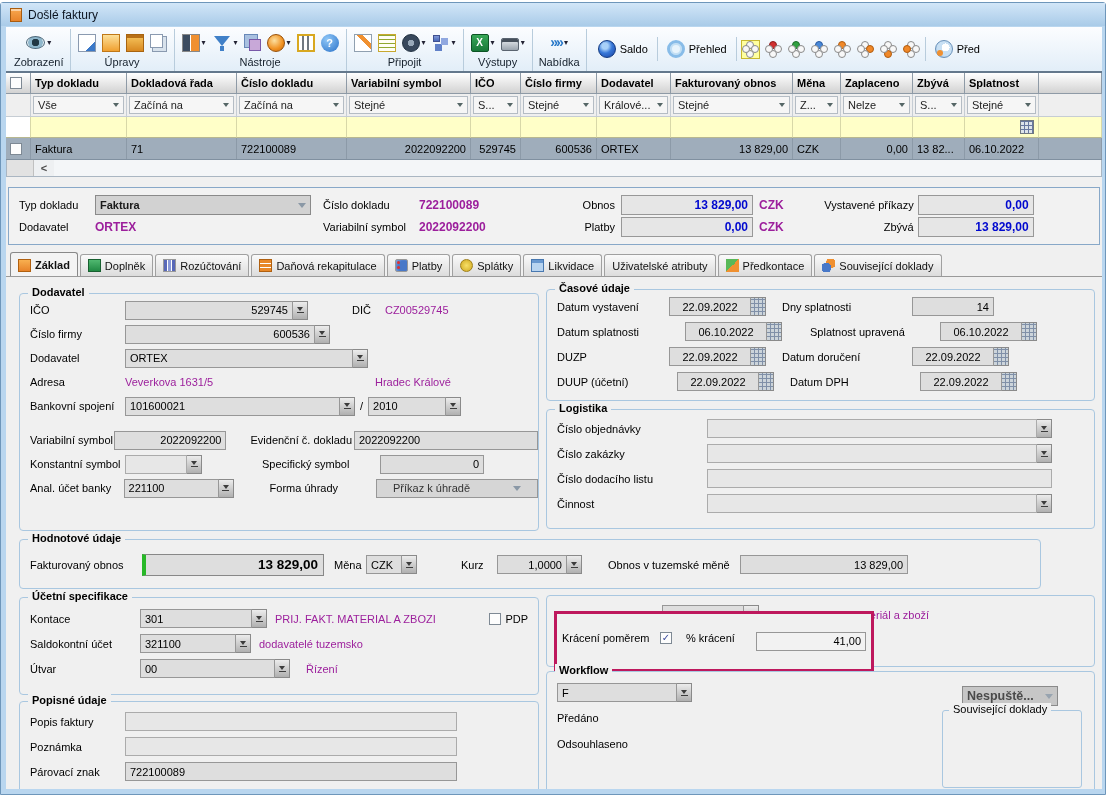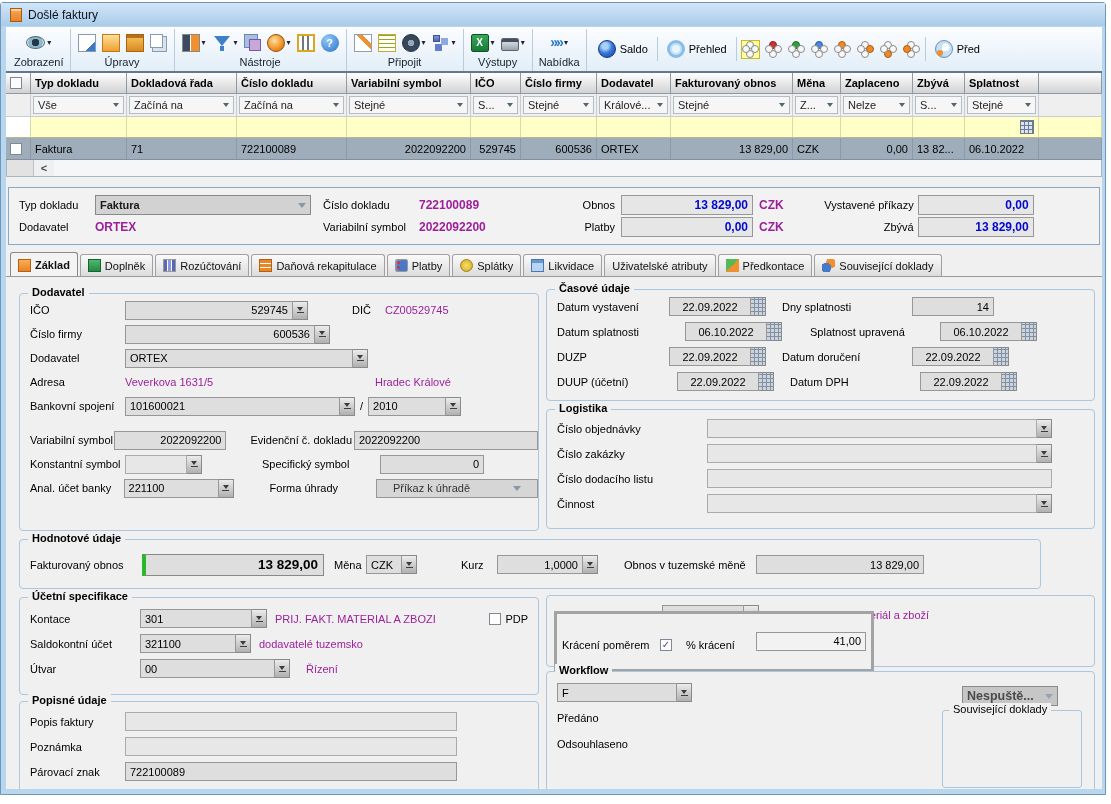--- a/index.html
+++ b/index.html
@@ -112,21 +112,21 @@
 .fld.right{justify-content:flex-end}
 .fld.center{justify-content:center}
 .fld.dis{background:#e7e7e7;border-color:#ababab}
 .spin{width:15px;height:19px;background:linear-gradient(#ececec,#b0b0b0);border:1px solid #8a8a8a;border-left:none;display:flex;flex-direction:column;align-items:center;justify-content:center;flex:none}
 .spin::before{content:"";width:0;height:0;border-left:3px solid transparent;border-right:3px solid transparent;border-top:4px solid #3c3c3c}
 .spin::after{content:"";width:7px;height:1px;background:#3c3c3c;margin-top:1px}
 .cal{width:15px;height:19px;border:1px solid #8a8a8a;border-left:none;background-color:#ccd4da;background-image:repeating-linear-gradient(0deg,transparent 0 3px,#8090a8 3px 4px),repeating-linear-gradient(90deg,transparent 0 3px,#8090a8 3px 4px);flex:none}
 .selbox{display:inline-flex;align-items:center;justify-content:space-between;height:19px;background:#d6d6d6;border:1px solid #979797;padding:0 16px;color:#333;flex:none}
 .selbox::after{content:"";width:0;height:0;border-left:4px solid transparent;border-right:4px solid transparent;border-top:5px solid #8a98a6;margin-left:4px}
 .bigfld{height:22px;background:#dedede;border:1px solid #888;border-left:4px solid #28b828;display:inline-flex;align-items:center;justify-content:flex-end;padding:0 5px;font-weight:bold;font-size:13.5px;flex:none}
-.orange-box{display:inline-flex;align-items:flex-end;border:3px solid #a3a3a3;padding:18px 5px;margin-left:2px;background:#f0f0f0}
+.orange-box{display:inline-flex;align-items:flex-start;border:3px solid #be185d;padding:18px 5px;margin-left:2px;background:#f0f0f0}
 .wfbtn{position:absolute;top:14px;right:36px;width:96px;height:20px;background:#c6c6c6;border:1px solid #8a8a8a;display:flex;align-items:center;justify-content:space-between;padding:0 4px;font-weight:bold;color:#4a4a4a;font-size:12.5px}
 .wfbtn::after{content:"";width:0;height:0;border-left:4px solid transparent;border-right:4px solid transparent;border-top:5px solid #98a4b0}
 .innerbox{position:absolute;right:12px;top:38px;width:140px;height:78px;border:1px solid #a9c7e0;border-radius:3px}
 .innerbox .gtitle{font-weight:normal;top:-8px;left:6px}
 .lbl{white-space:nowrap}
 </style>
 </head>
 <body>
 
 <div class="window">
@@ -604,21 +604,21 @@
 
       <div class="gbox" style="left:13px;top:262px;width:1022px;height:50px">
         <span class="gtitle">Hodnotové údaje</span>
         <div class="frow" style="margin-top:12px;height:25px">
           <span class="lbl" style="width:112px">Fakturovaný obnos</span>
           <span class="bigfld" style="width:182px">13 829,00</span>
           <span class="lbl" style="margin-left:10px;width:32px">Měna</span>
           <span class="fld" style="width:36px">CZK</span>
             <span class="spin"></span>
           <span class="lbl" style="margin-left:44px;width:36px">Kurz</span>
-          <span class="fld right" style="width:86px">1,0000</span>
+          <span class="fld right" style="width:70px">1,0000</span>
             <span class="spin"></span>
           <span class="lbl" style="margin-left:26px;width:132px">Obnos v tuzemské měně</span>
           <span class="fld right" style="width:168px">13 829,00</span>
         </div>
       </div>
 
       <div class="gbox" style="left:13px;top:320px;width:520px;height:98px">
         <span class="gtitle">Účetní specifikace</span>
         <div class="frow" style="margin-top:8px;height:25px;position:relative">
           <span class="lbl" style="width:110px">Kontace</span>

